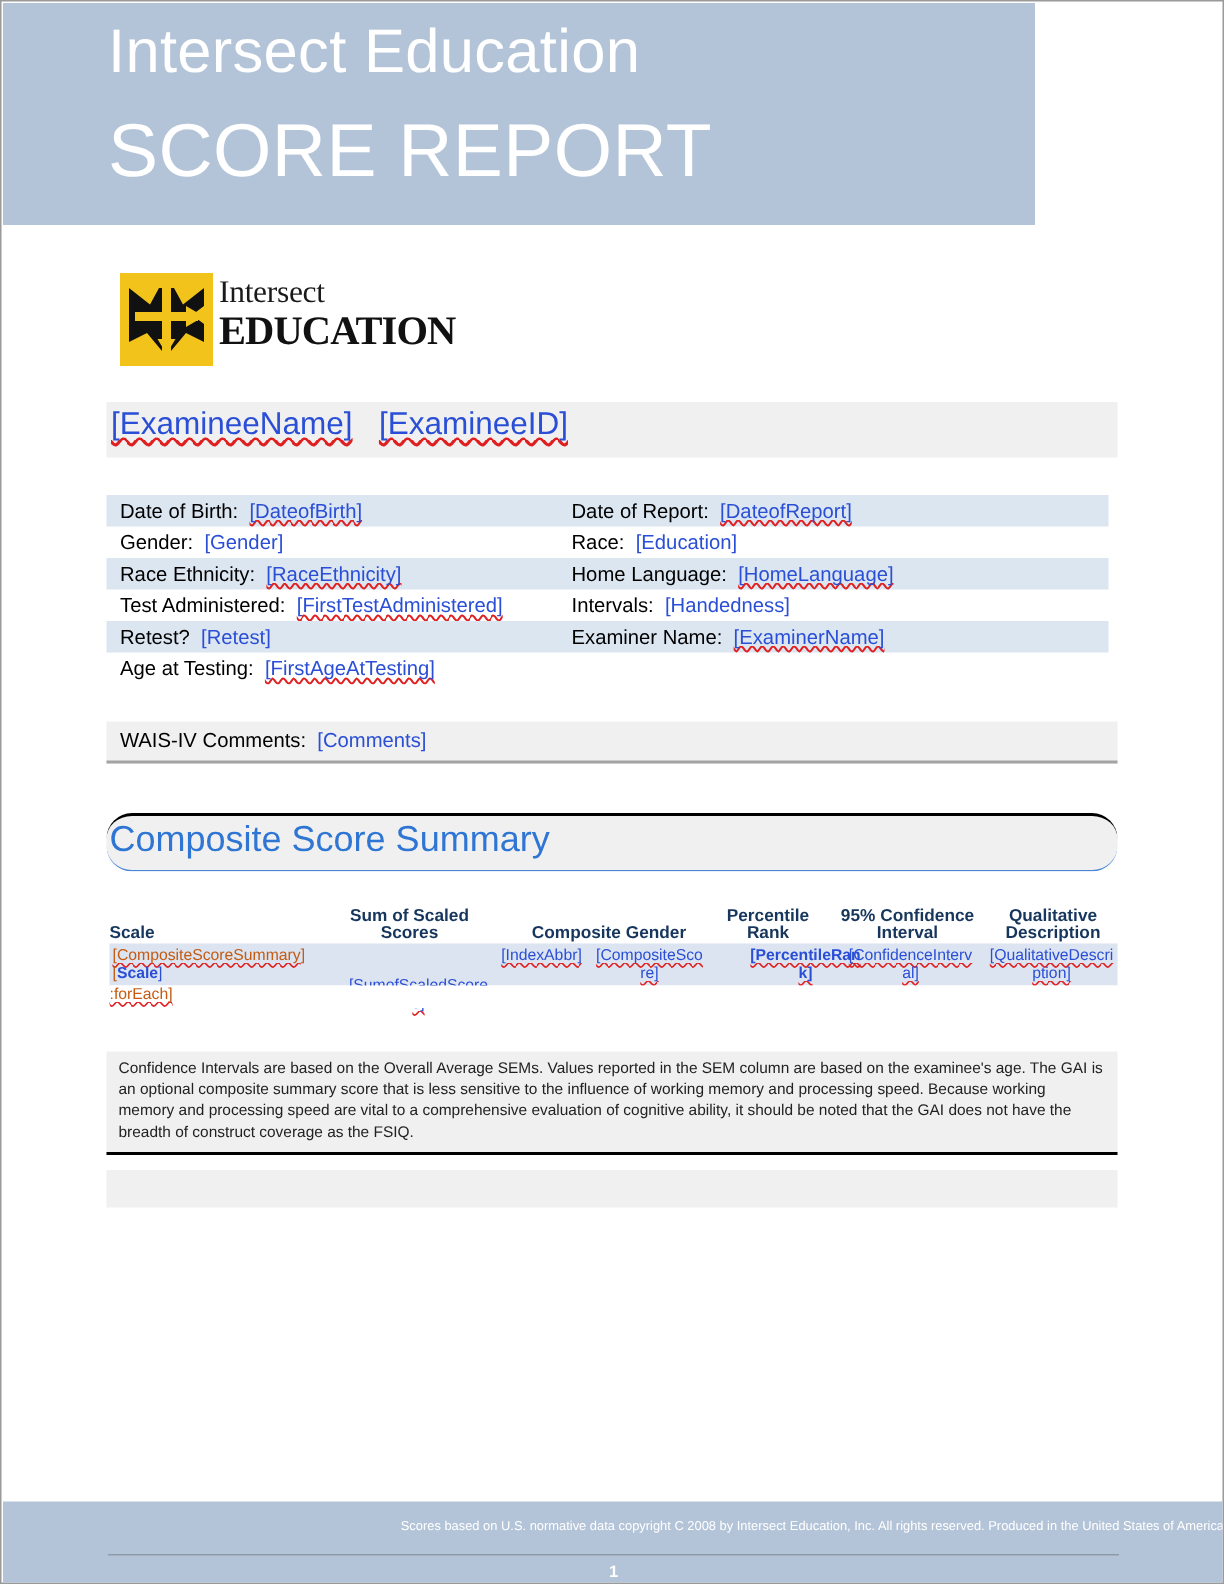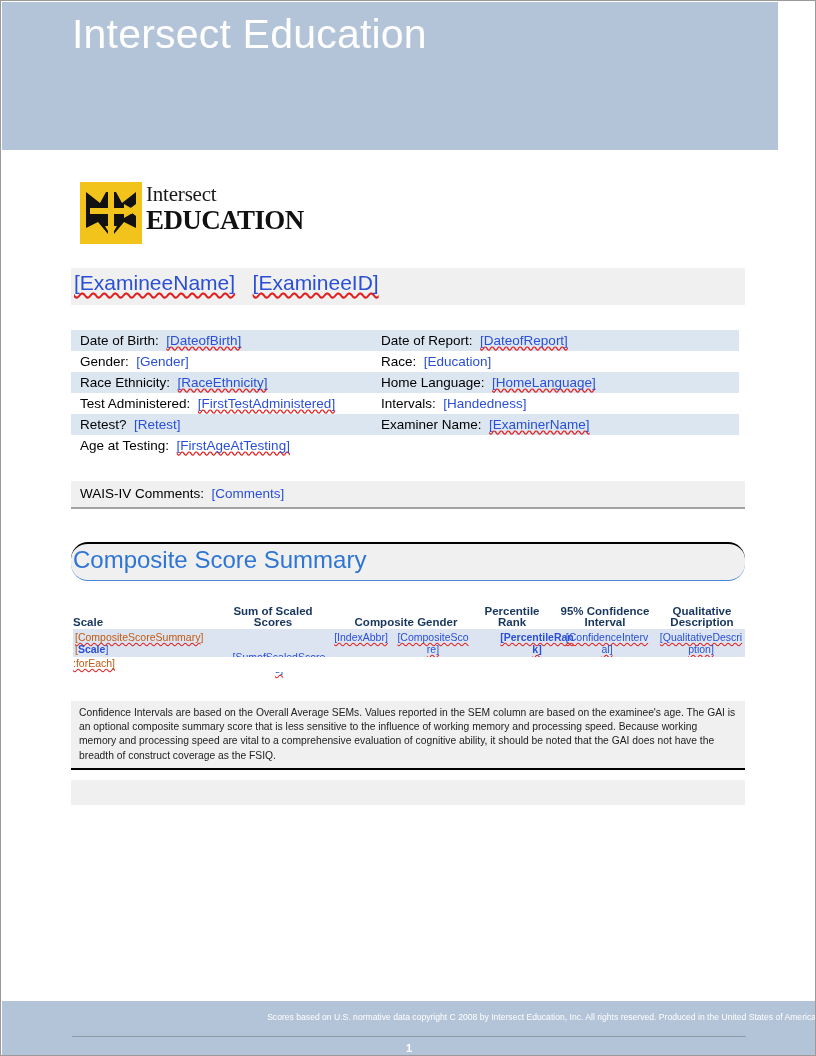--- a/index.html
+++ b/index.html
@@ -23,21 +23,21 @@
     box-sizing: border-box;
     border: 1px solid #9a9a9a;
     background: #ffffff;
     overflow: hidden;
   }
 
   
   .header-band {
     position: absolute;
     left: 1px; top: 1px;
-    width: 776px;
+    width: 688px;
     height: 148px;
     background: #b4c4d8;
     box-sizing: border-box;
   }
   .header-title-small {
     position: absolute;
     left: 70px;
     top: 8px;
     font-size: 41px;
     font-weight: 300;
@@ -320,20 +320,21 @@
     color: #ffffff;
   }
 </style>
 </head>
 <body>
 
 <div class="page">
 
   <div class="header-band">
     <div class="header-title-small">Intersect Education</div>
+    <div class="header-title-big">SCORE REPORT</div>
   </div>
 
   <div class="logo-wrap">
     <div class="logo-mark">
       <svg width="62" height="62" viewBox="0 0 62 62" aria-hidden="true">
         <rect x="0" y="0" width="62" height="62" fill="#f2c41b"></rect>
         <path d="M6 10 L20 21 L26 10 L36 10 L42 21 L56 10
                  L56 22 L48 28 L56 34 L56 46
                  L44 40 L34 52 L28 52 L18 40 L6 46 Z" fill="#111111"></path>
         <path d="M28 8 L34 8 L34 26 L52 26 L52 32 L34 32 L34 52 L28 52 L28 32 L10 32 L10 26 L28 26 Z" fill="#f2c41b"></path>

